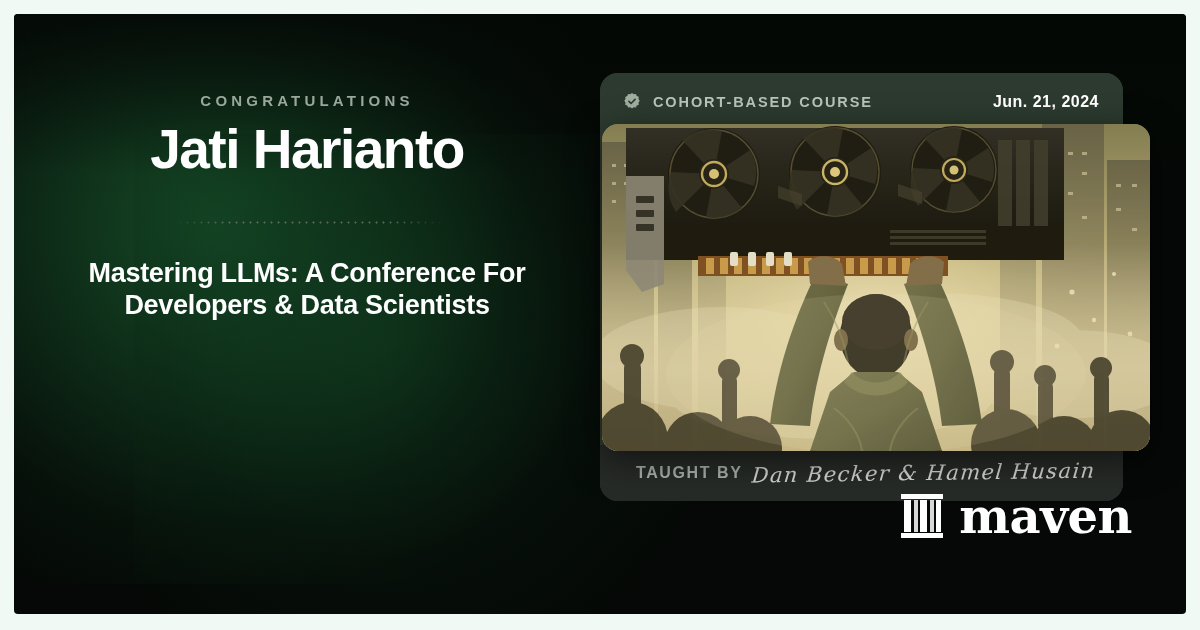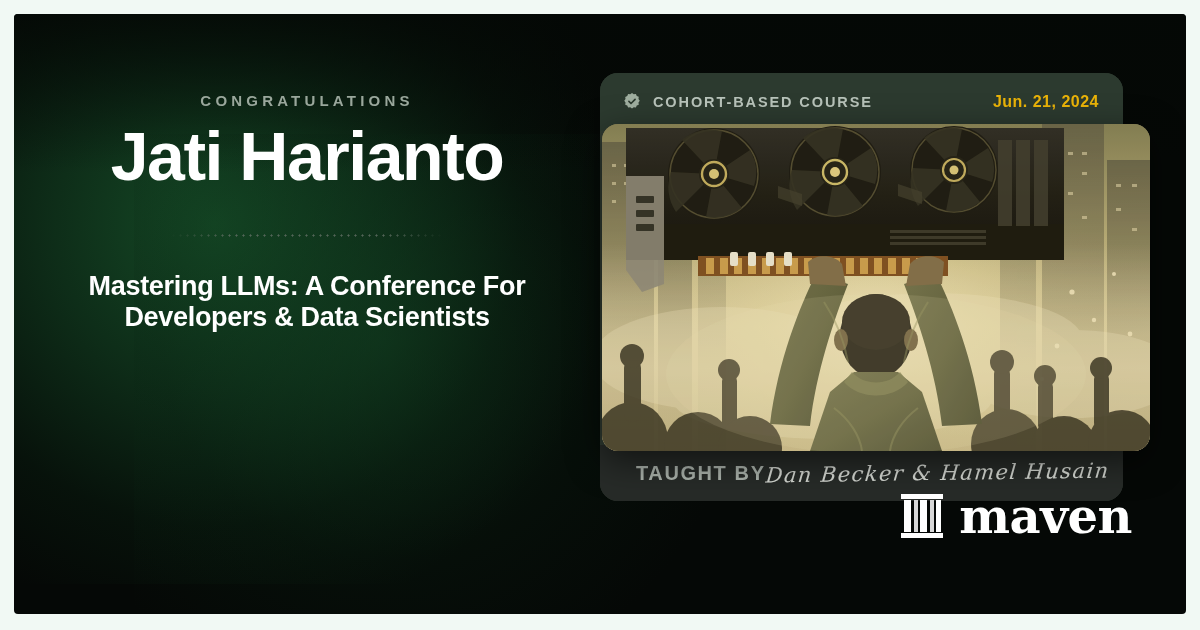--- a/index.html
+++ b/index.html
@@ -70,21 +70,21 @@
     font-size:15px;
     font-weight:700;
     letter-spacing:4.2px;
     color:#9aa79c;
     text-transform:uppercase;
     text-align:center;
   }
 
   #recipient-name {
     margin-top:14px;
-    font-size:68px;
+    font-size:55px;
     line-height:0.98;
     font-weight:700;
     color:#ffffff;
     text-align:center;
     letter-spacing:-1.5px;
     max-width:520px;
   }
 
   #divider-dotted {
     margin-top:44px;
@@ -138,38 +138,38 @@
   #cohort-label {
     font-size:14.5px; font-weight:700;
     letter-spacing:1.9px;
     color:#b8c3ba;
     white-space:nowrap;
   }
 
   #course-date {
     font-size:16px; font-weight:700;
     letter-spacing:0.5px;
-    color:#eab308;
+    color:#ffffff;
     white-space:nowrap;
     margin-left:48px;
   }
 
   #course-card-footer {
     position:absolute;
     left:0; bottom:0;
     width:100%; height:56px;
     display:flex; align-items:center;
     justify-content:space-between;
     padding:0 28px 0 36px;
     border-radius:0 0 18px 18px;
     background:#272b28;
   }
 
   #taught-by-label {
-    font-size:20px; font-weight:700;
+    font-size:16px; font-weight:700;
     letter-spacing:1.6px;
     color:#aab2ab;
     white-space:nowrap;
   }
 
   #instructors-signature {
     font-family:"DejaVu Serif", serif;
     font-style:italic;
     font-size:21px;
     font-weight:400;

